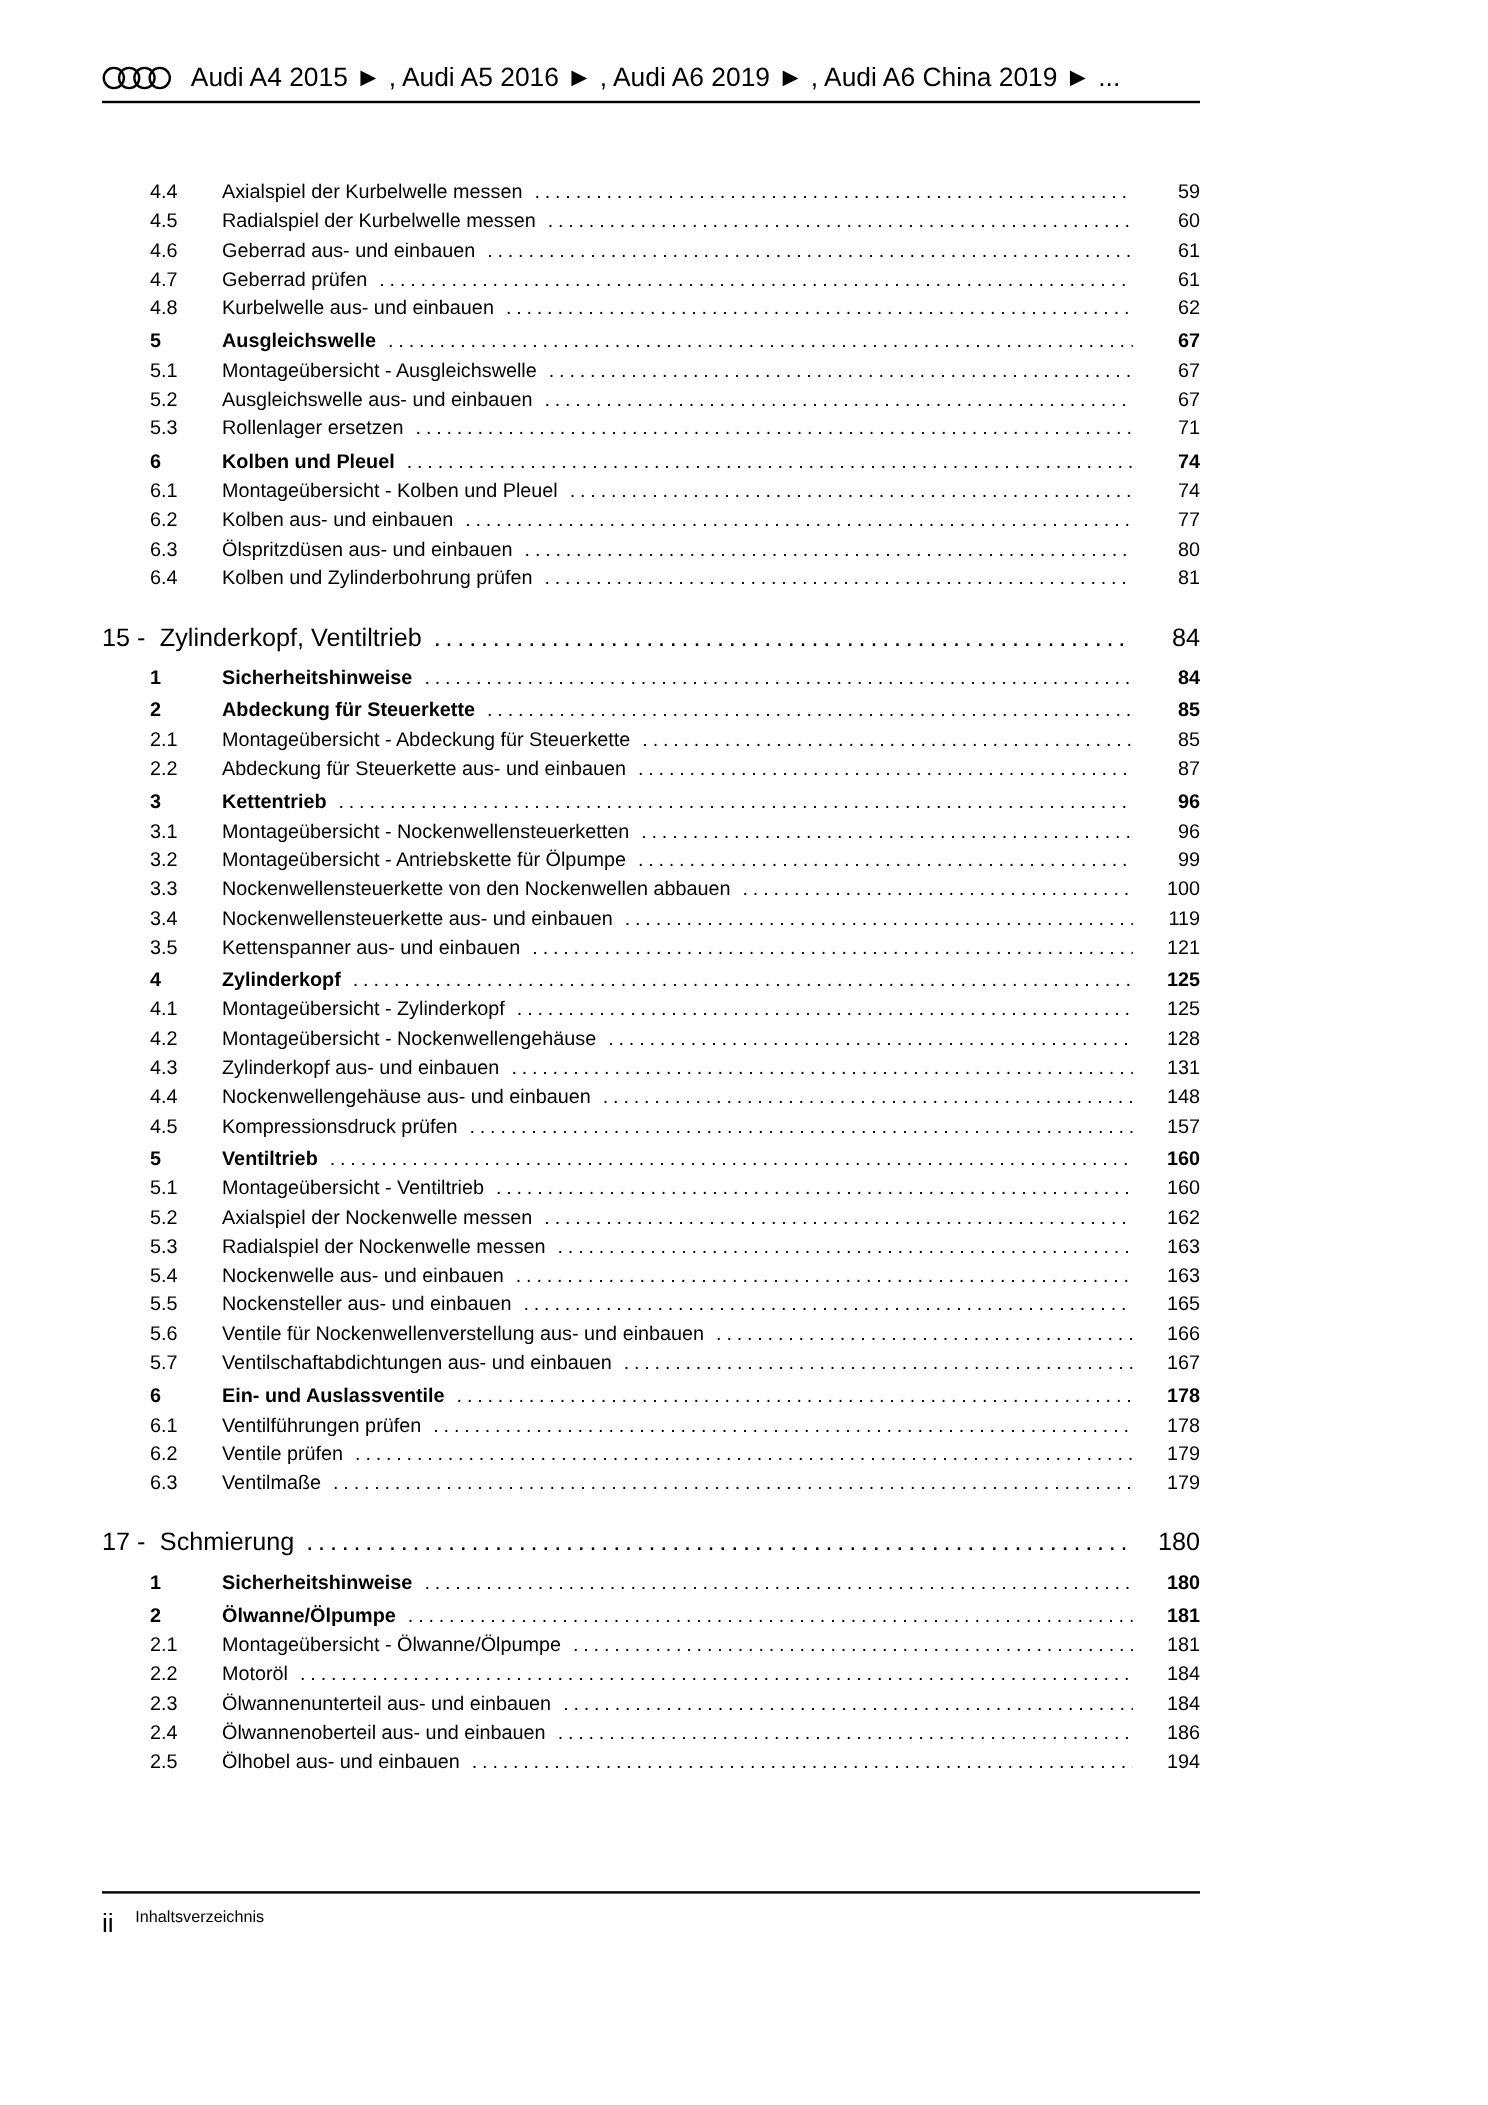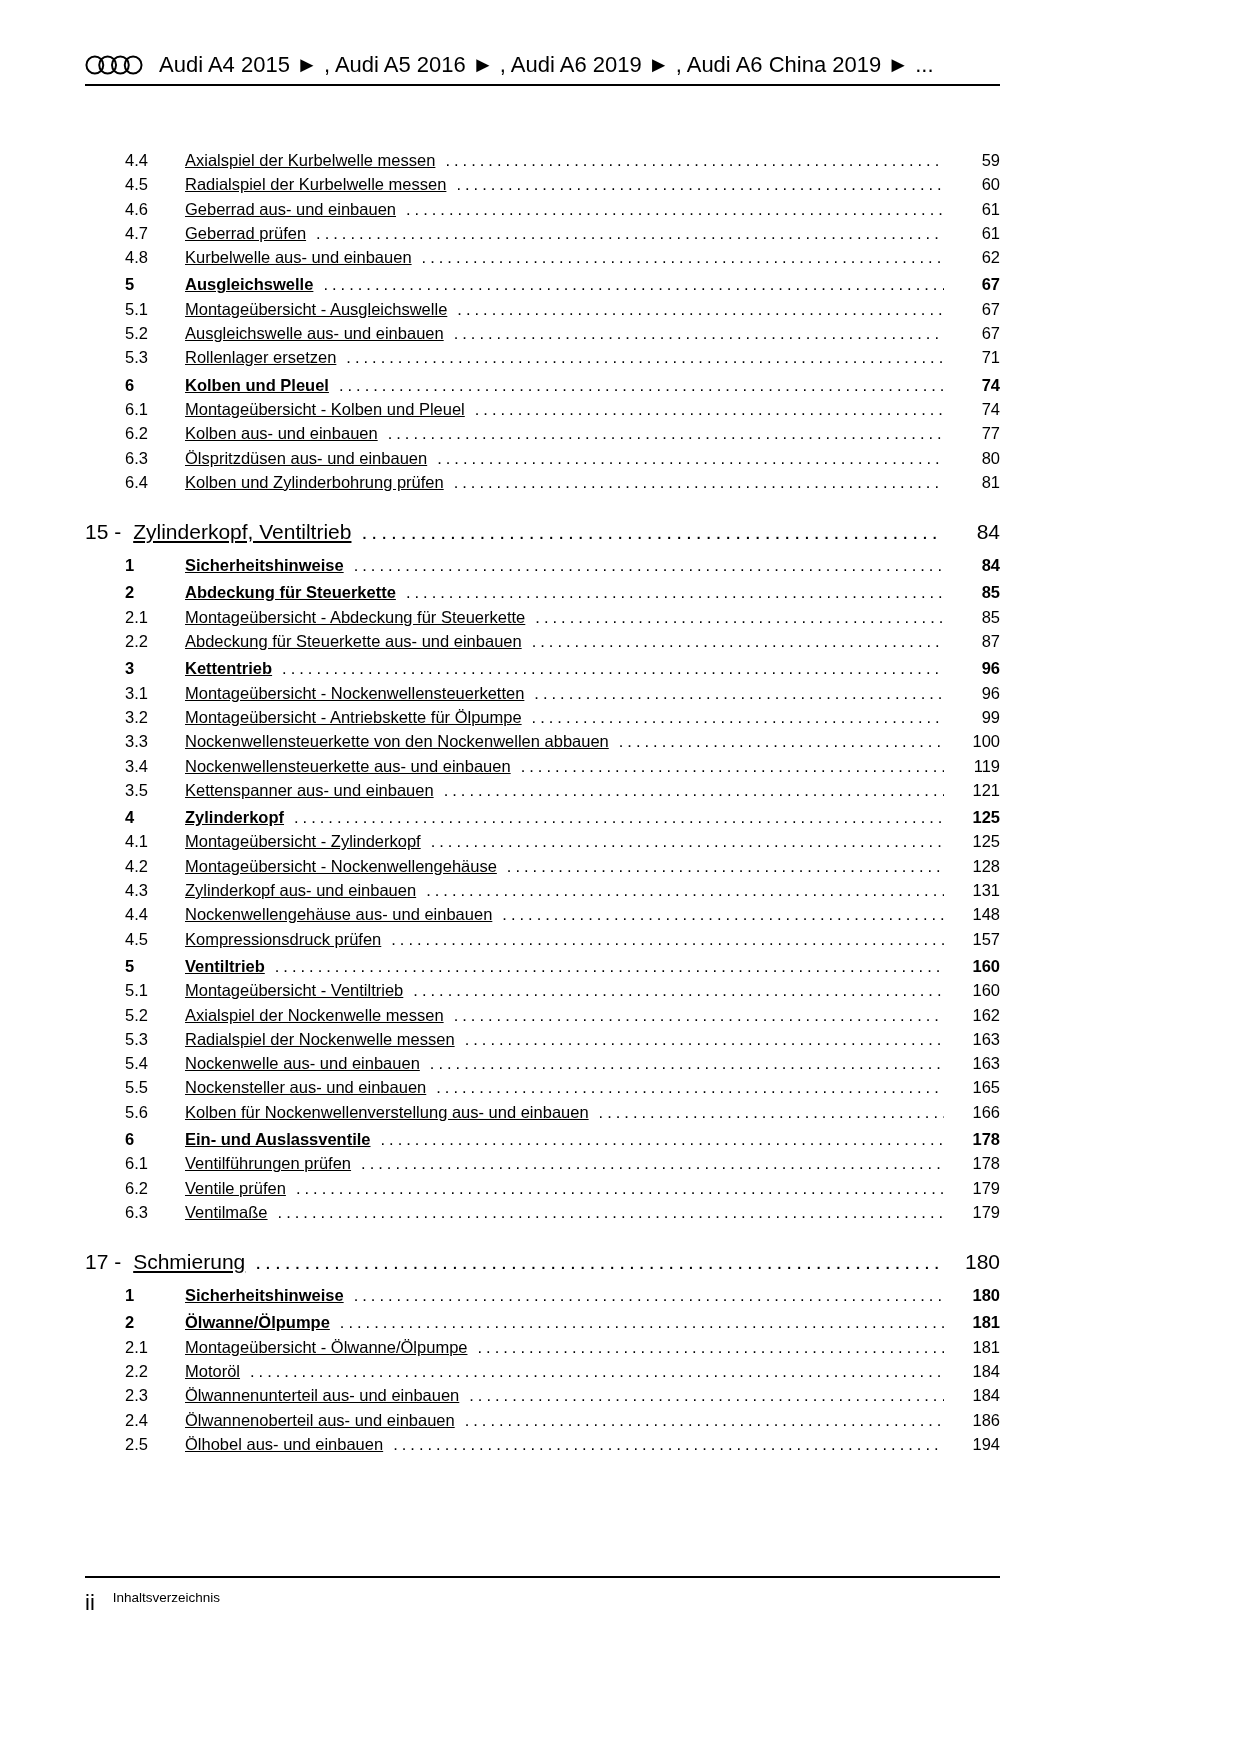--- a/index.html
+++ b/index.html
@@ -43,21 +43,21 @@
     display: flex;
     align-items: baseline;
     font-size: 16.5px;
     line-height: 24.3px;
   }
   .row .num {
     flex: none;
     margin-left: 40px;
     width: 60px;
   }
-  .row .title { flex: none; white-space: nowrap; text-decoration: underline; }
+  .row .title { flex: none; white-space: nowrap; }
   .row .dots {
     flex: 1 1 auto;
     overflow: hidden;
     white-space: nowrap;
     margin: 0 8px 0 10px;
     font-weight: normal;
   }
   .row .dots::after {
     content: "........................................................................................................................................................................................................";
     letter-spacing: 4px;
@@ -335,23 +335,29 @@
       <span class="page-num">163</span>
     </div>
       <div class="row subsection">
       <span class="num">5.5</span>
       <span class="title">Nockensteller aus- und einbauen</span>
       <span class="dots"></span>
       <span class="page-num">165</span>
     </div>
       <div class="row subsection">
       <span class="num">5.6</span>
-      <span class="title">Kolben für Nockenwellenverstellung aus- und einbauen</span>
+      <span class="title">Ventile für Nockenwellenverstellung aus- und einbauen</span>
       <span class="dots"></span>
       <span class="page-num">166</span>
+    </div>
+      <div class="row subsection">
+      <span class="num">5.7</span>
+      <span class="title">Ventilschaftabdichtungen aus- und einbauen</span>
+      <span class="dots"></span>
+      <span class="page-num">167</span>
     </div>
       <div class="row section">
       <span class="num">6</span>
       <span class="title">Ein- und Auslassventile</span>
       <span class="dots"></span>
       <span class="page-num">178</span>
     </div>
       <div class="row subsection">
       <span class="num">6.1</span>
       <span class="title">Ventilführungen prüfen</span>

